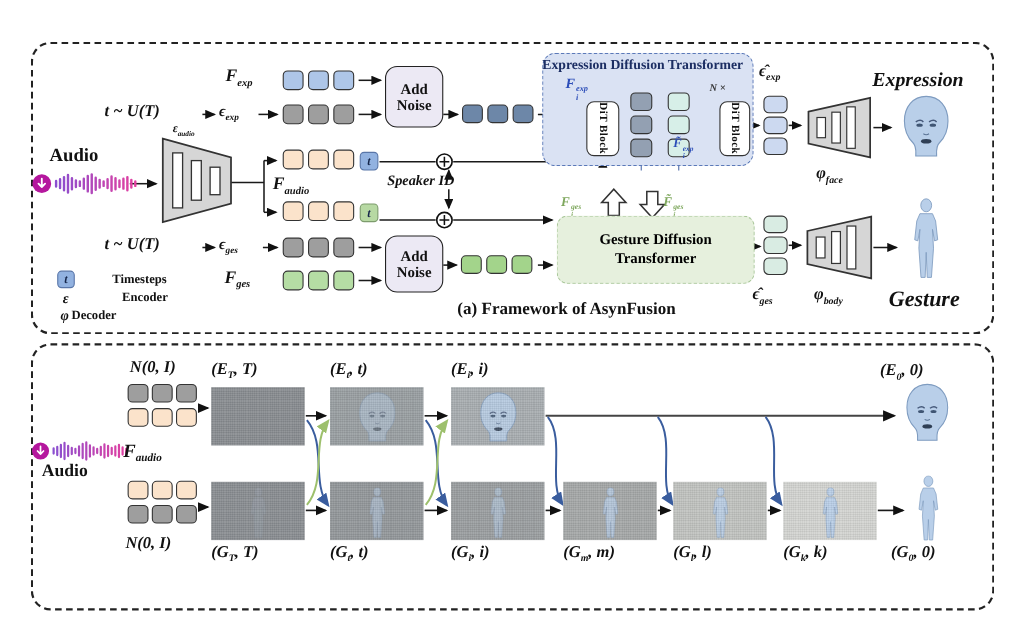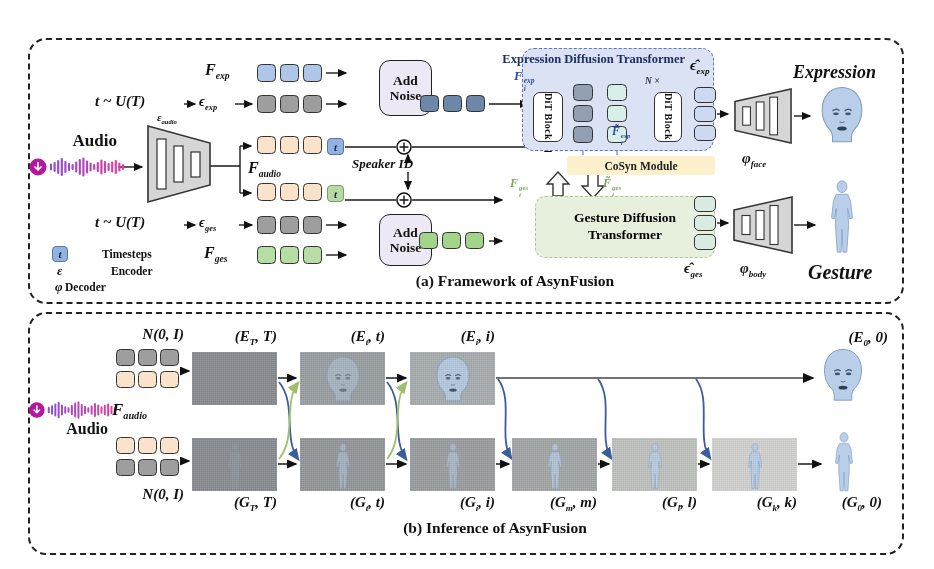--- a/index.html
+++ b/index.html
@@ -5,35 +5,35 @@
   html,body{margin:0;padding:0;background:#fff;}
   .canvas{position:relative;width:934px;height:569px;background:#ffffff;
     font-family:"Liberation Serif","DejaVu Serif",serif;overflow:hidden;}
   .panel{position:absolute;border:2.2px dashed #222;border-radius:18px;box-sizing:border-box;}
   svg.overlay{position:absolute;left:0;top:0;width:934px;height:569px;pointer-events:none;}
   .lbl{position:absolute;font-weight:bold;color:#111;white-space:nowrap;}
   .m{font-style:italic;font-weight:bold;font-family:"Liberation Serif","DejaVu Serif",serif;}
   .m sub{font-size:0.6em;font-style:italic;}
   .supsub{display:inline-flex;flex-direction:column;font-size:0.58em;line-height:1.05;
     vertical-align:-0.45em;margin-left:1px;font-style:italic;}
-  .ctr{text-align:right;}
+  .ctr{text-align:left;}
   .tokrow{position:absolute;display:flex;gap:4px;}
   .tokrow.b{gap:3px;}
   .tokcol{position:absolute;display:flex;flex-direction:column;gap:4px;}
   .tok{width:19px;height:18px;border:1.7px solid #333;border-radius:4.5px;
     background:var(--tok);box-sizing:border-box;}
   .tok.sm{width:19px;height:17px;}
   .tok.col{width:20px;height:17px;}
   .tok.out{width:22px;height:16px;border-radius:5px;}
   .badge{position:absolute;width:17px;height:17px;border-radius:4px;box-sizing:border-box;
     display:flex;align-items:center;justify-content:center;font-weight:bold;font-style:italic;
     font-size:11px;color:#15264a;}
   .badge-blue{background:var(--badge-blue);border:1.2px solid #5976a8;}
   .badge-green{background:var(--badge-green);border:1.2px solid #7d9c6d;}
-  .box{position:absolute;box-sizing:border-box;margin-left:29px;}
+  .box{position:absolute;box-sizing:border-box;}
   .addnoise{background:var(--addnoise-fill);border:1.7px solid #222;border-radius:11px;
     display:flex;flex-direction:column;align-items:center;justify-content:center;
     font-weight:bold;font-size:13.5px;line-height:1.12;color:#111;}
   .exp-panel{background:var(--panel-exp-fill);border:1.6px dashed var(--panel-exp-border);border-radius:12px;}
   .exp-title{position:absolute;font-weight:bold;font-size:12.5px;color:#1c2e63;white-space:nowrap;}
   .ges-panel{background:var(--panel-ges-fill);border:1.6px dashed var(--panel-ges-border);border-radius:10px;
     display:flex;flex-direction:column;align-items:center;justify-content:center;
     font-weight:bold;font-size:13.5px;color:#000000;line-height:1.25;}
   .cosyn{background:var(--cosyn-fill);border-radius:3px;display:flex;align-items:center;
     justify-content:center;font-weight:bold;font-size:11.5px;color:#222;}
@@ -250,21 +250,20 @@
       <div class="tok col"></div>
       <div class="tok col"></div>
     </div>
   <span class="lbl m" style="left:645px;top:76px;font-size:9.5px;color:#333;">N ×</span>
   <div class="dit" style="left:654px;top:92px;width:28px;height:50px;">DiT Block</div>
   <span class="lbl m blue-math" style="left:612px;top:125px;font-size:11.5px;"><span>F̃</span><span class="supsub">
         <span>exp</span>
         <span>i</span>
       </span></span>
 
-  <div class="box cosyn" style="left:538px;top:156px;width:148px;height:19px;">CoSyn Module</div>
   <span class="lbl m green-math" style="left:510px;top:176px;font-size:12px;"><span>F</span><span class="supsub">
         <span>ges</span>
         <span>i</span>
       </span></span>
   <span class="lbl m green-math" style="left:603px;top:176px;font-size:12px;"><span>F̃</span><span class="supsub">
         <span>ges</span>
         <span>i</span>
       </span></span>
 
   <div class="box ges-panel" style="left:506px;top:196px;width:180px;height:62px;">
@@ -436,15 +435,14 @@
     </svg>
 
   <div class="lbl m ctr" style="left:192px;top:494px;width:85px;font-size:15px;"><span>(</span><span>G</span><sub>T</sub><span>, T)</span></div>
   <div class="lbl m ctr" style="left:300px;top:494px;width:85px;font-size:15px;"><span>(</span><span>G</span><sub>t</sub><span>, t)</span></div>
   <div class="lbl m ctr" style="left:410px;top:494px;width:85px;font-size:15px;"><span>(</span><span>G</span><sub>i</sub><span>, i)</span></div>
   <div class="lbl m ctr" style="left:512px;top:494px;width:85px;font-size:15px;font-family:Liberation Serif, serif;"><span>(</span><span>G</span><sub>m</sub><span>, m)</span></div>
   <div class="lbl m ctr" style="left:612px;top:494px;width:85px;font-size:15px;"><span>(</span><span>G</span><sub>l</sub><span>, l)</span></div>
   <div class="lbl m ctr" style="left:712px;top:494px;width:85px;font-size:15px;"><span>(</span><span>G</span><sub>k</sub><span>, k)</span></div>
   <div class="lbl m ctr" style="left:810px;top:494px;width:72px;font-size:15px;"><span>(</span><span>G</span><sub>0</sub><span>, 0)</span></div>
 
-  <div class="caption" style="left:315px;top:519px;width:360px;">(b)  Inference of AsynFusion</div>
 
 </div>
 
 </body></html>

